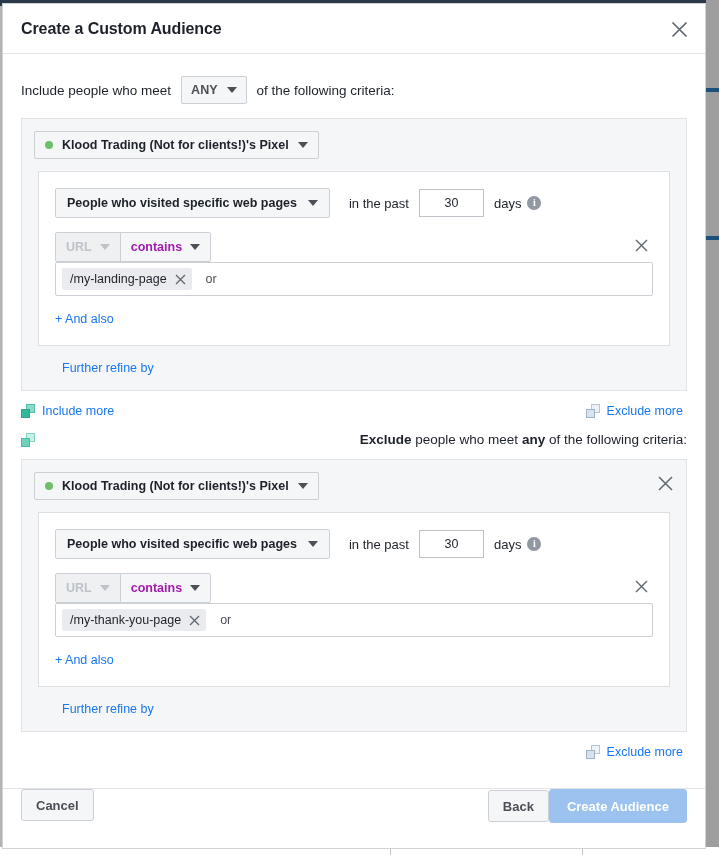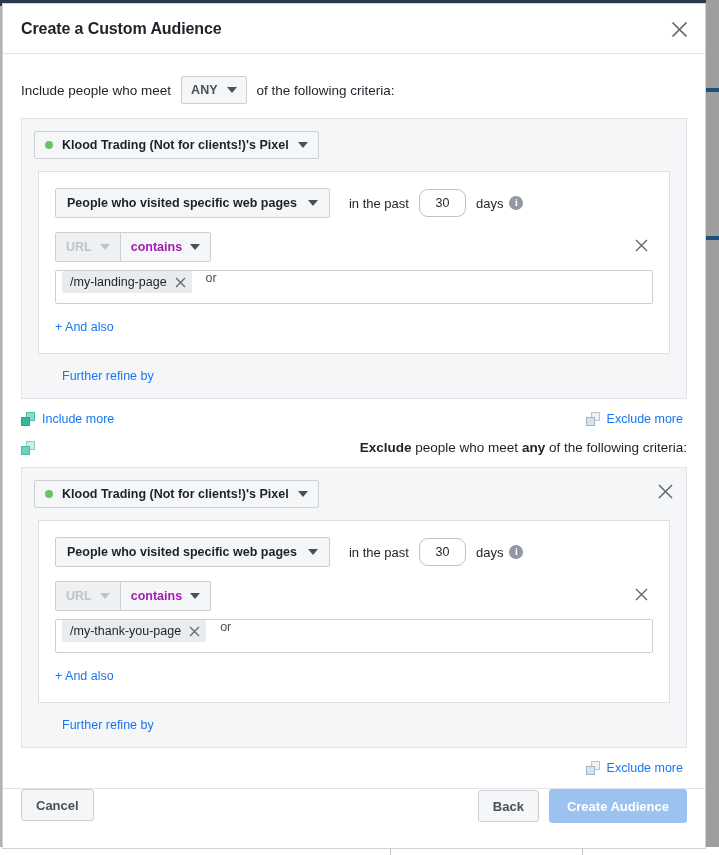--- a/index.html
+++ b/index.html
@@ -136,22 +136,22 @@
     border: 1px solid #ccd0d5;
     border-radius: 2px;
     height: 30px;
     padding: 0 11px;
     display: inline-flex; align-items: center; gap: 11px;
     font-size: 12.5px; font-weight: bold; color: #1d2129;
     cursor: pointer;
   }
   .inpast { margin: 0 10px 0 11px; color:#1d2129; font-size:13px;padding-left:8px; }
   .days-input {
-    width: 47px; height: 28px;
-    border: 1px solid #bec3c9; border-radius: 9px;
+    width: 65px; height: 28px;
+    border: 1px solid #bec3c9; border-radius: 0;
     background: #fff;
     font-family: "Liberation Sans", sans-serif;
     font-size: 12.5px; color: #1d2129;
     text-align: center;
     padding: 0;
   }
   .dayslbl { margin-left: 10px; color:#1d2129; font-size:13px; }
   .info-icon {
     margin-left: 6px;
     width: 14px; height: 14px; border-radius: 50%;
@@ -186,26 +186,25 @@
   .seg-item.disabled { color: #bec3c9; background:#eef0f2; cursor: default; }
   .seg-item + .seg-item { border-left: 1px solid #ccd0d5; }
 
   .rule-close {
     position: absolute; right: 2px; top: 3px;
     width: 20px; height: 20px; cursor: pointer;
     display:flex; align-items:center; justify-content:center;
   }
 
   .token-field {
-    margin-top: 8px;
     border: 1px solid #ccd0d5;
     border-radius: 2px;
     background: #fff;
     height: 34px;
-    display: flex; 
+    display: flex; align-items: center;
     padding: 0 6px;
     cursor: text;
   }
   .token {
     background: #e9ebee;
     border-radius: 2px;
     height: 22px;
     padding: 0 6px 0 8px;
     display: inline-flex; align-items: center; gap: 8px;
     font-size: 12.5px; color: #1d2129;
@@ -275,21 +274,21 @@
     font-family: "Liberation Sans", sans-serif;
     font-size: 13px; font-weight: bold;
     border-radius: 3px;
     height: 32px;
     padding: 0 14px;
     cursor: pointer;
     border: 1px solid #ccd0d5;
     background: #f5f6f7;
     color: #4b4f56;
   }
-  .footer-right { margin-left: auto; display: flex; align-items: center; gap: 10px; }
+  .footer-right { margin-left: auto; display: flex; align-items: center; }
   .btn-primary {
     background: #9cc2f0;
     border: 1px solid #9cc2f0;
     color: #ffffff;
     height: 34px;
     padding: 0 17px;
     cursor: default;
   }
 </style>
 </head>

